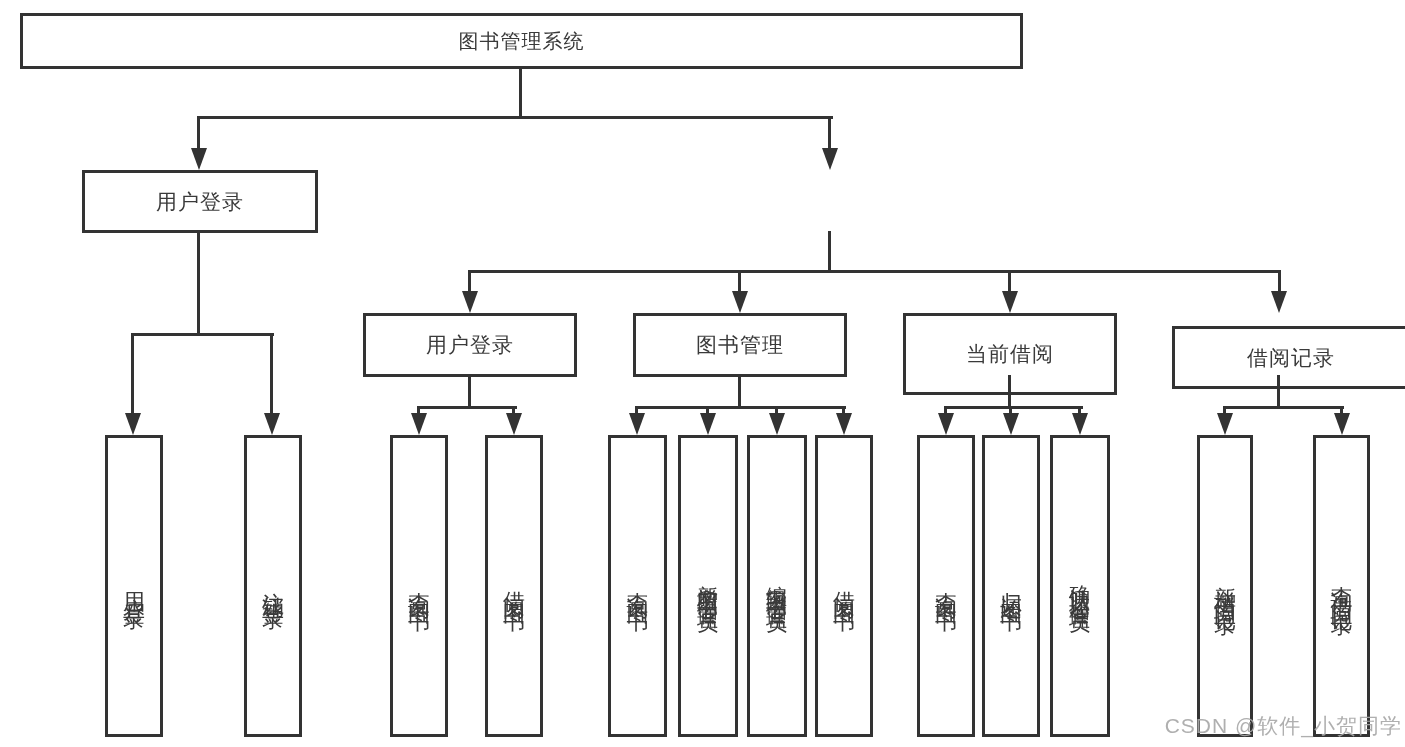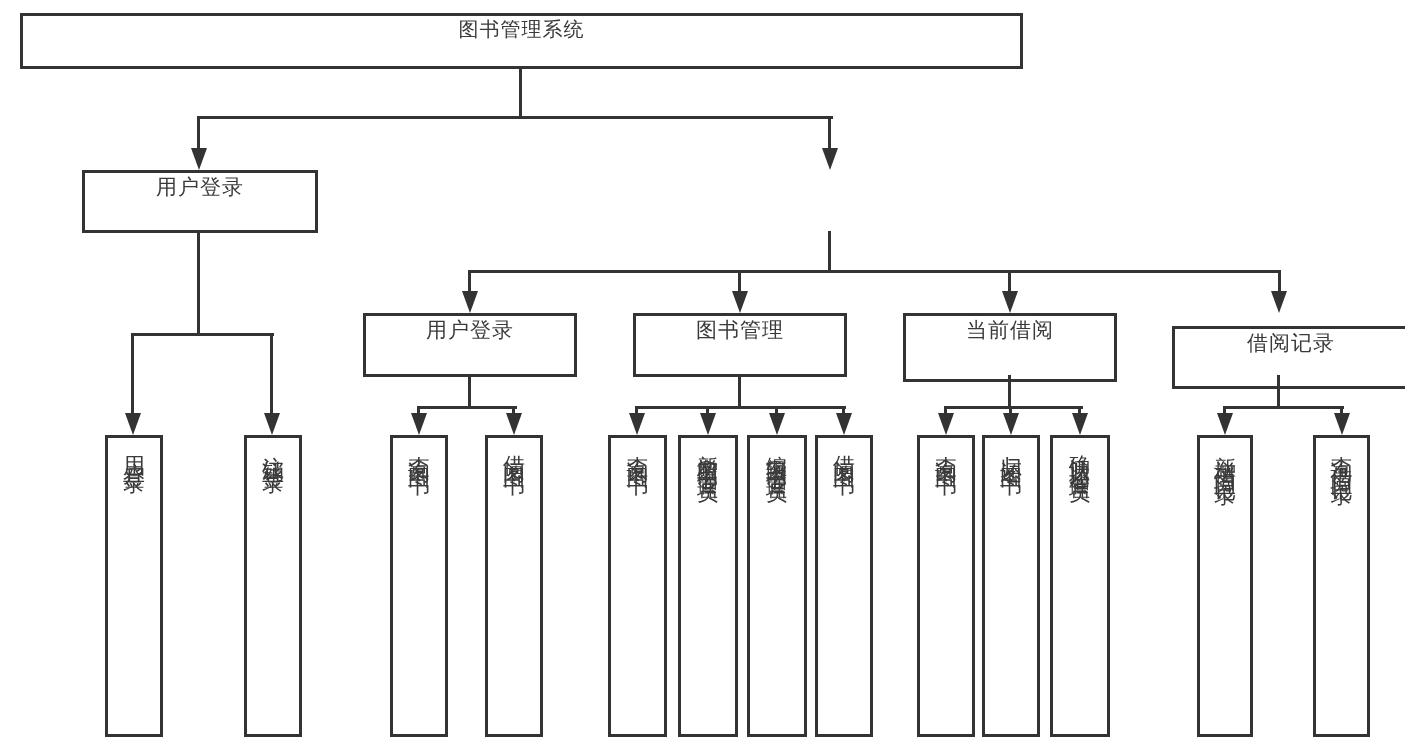--- a/index.html
+++ b/index.html
@@ -2,21 +2,21 @@
 <html><head>
 <meta charset="utf-8">
 <style>
   html,body{margin:0;padding:0;background:#fff;}
   .stage{
     position:relative;width:1405px;height:747px;background:#ffffff;
     font-family:"Liberation Sans","DejaVu Sans",sans-serif;color:#3a3a3a;overflow:hidden;
   }
   .box{
     position:absolute;box-sizing:border-box;border:3px solid #333333;background:#ffffff;
-    display:flex;align-items:flex-start;justify-content:center;
+    display:flex;align-items:center;justify-content:center;
   }
   .box.h span{font-size:21px;letter-spacing:1px;white-space:nowrap;}
   .box.root span{font-size:20px;}
   .box.v span{
     writing-mode:vertical-rl;text-orientation:mixed;
     font-size:22px;letter-spacing:6px;line-height:1;white-space:nowrap;
   }
   .box.v.long span{letter-spacing:4px;font-size:21px;}
   .lv{position:absolute;width:3px;background:#333333;}
   .lh{position:absolute;height:3px;background:#333333;}
@@ -42,21 +42,21 @@
   <div class="box h" style="left:82px;top:170px;width:236px;height:63px">
     <span>用户登录</span>
   </div>
 
   <div class="box h" style="left:363px;top:313px;width:214px;height:64px">
     <span>用户登录</span>
   </div>
   <div class="box h" style="left:633px;top:313px;width:214px;height:64px">
     <span>图书管理</span>
   </div>
-  <div class="box h" style="left:903px;top:313px;width:214px;height:69px">
+  <div class="box h" style="left:903px;top:313px;width:214px;height:82px">
     <span>当前借阅</span>
   </div>
   <div class="box h" style="left:1172px;top:326px;width:238px;height:63px">
     <span>借阅记录</span>
   </div>
 
   <div class="box v" style="left:105px;top:435px;width:58px;height:302px">
     <span>用户登录</span>
   </div>
   <div class="box v" style="left:244px;top:435px;width:58px;height:302px">
@@ -152,14 +152,15 @@
   <div class="lv" style="left:1078px;top:406px;height:13px"></div>
   <div class="ah" style="left:1072px;top:413px"></div>
 
   <div class="lv" style="left:1277px;top:375px;height:34px"></div>
   <div class="lh" style="left:1223px;top:406px;width:121px"></div>
   <div class="lv" style="left:1223px;top:406px;height:13px"></div>
   <div class="ah" style="left:1217px;top:413px"></div>
   <div class="lv" style="left:1340px;top:406px;height:13px"></div>
   <div class="ah" style="left:1334px;top:413px"></div>
 
+  <div class="watermark">CSDN @软件_小贺同学</div>
 
 </div>
 
 </body></html>

